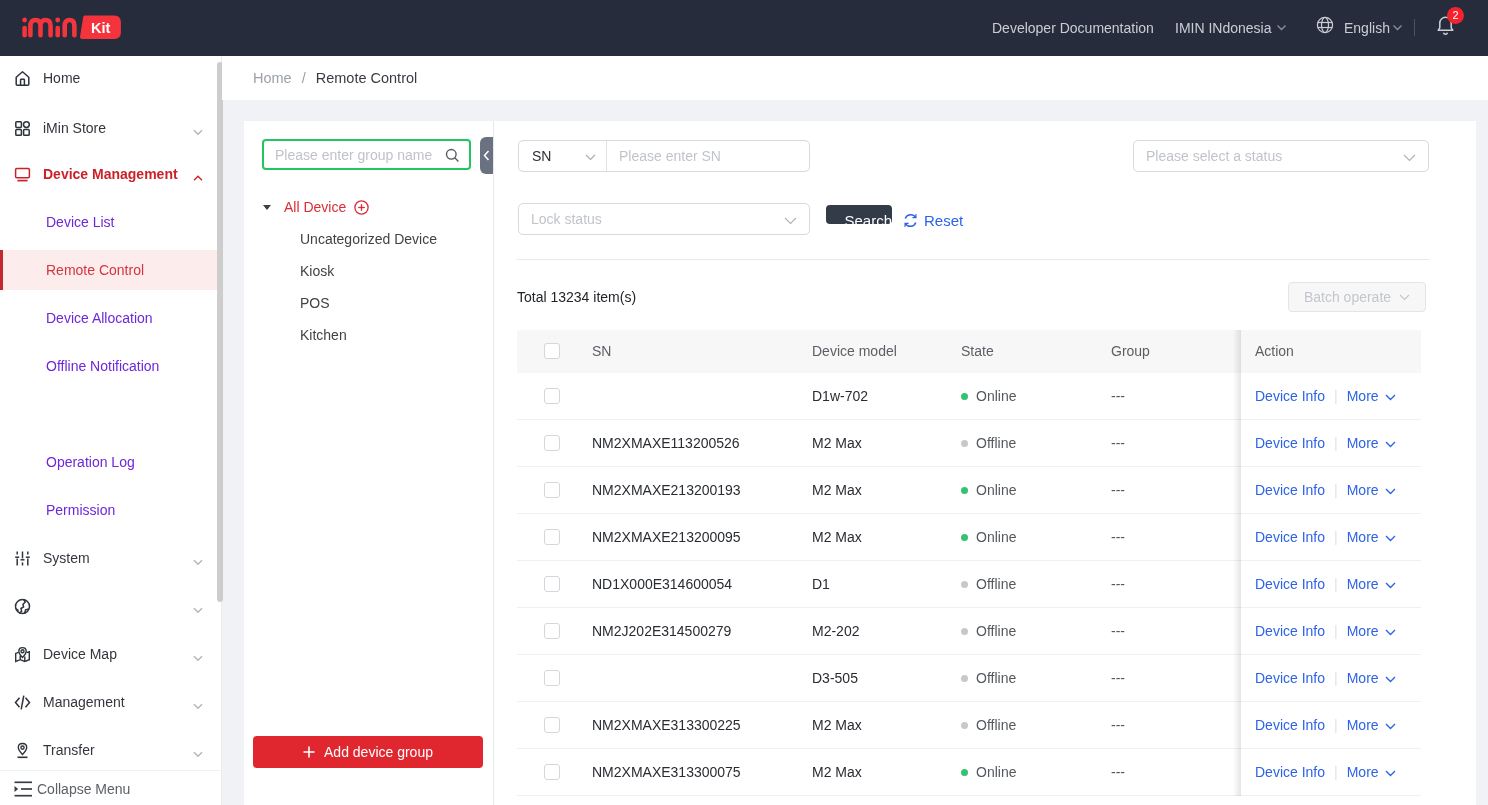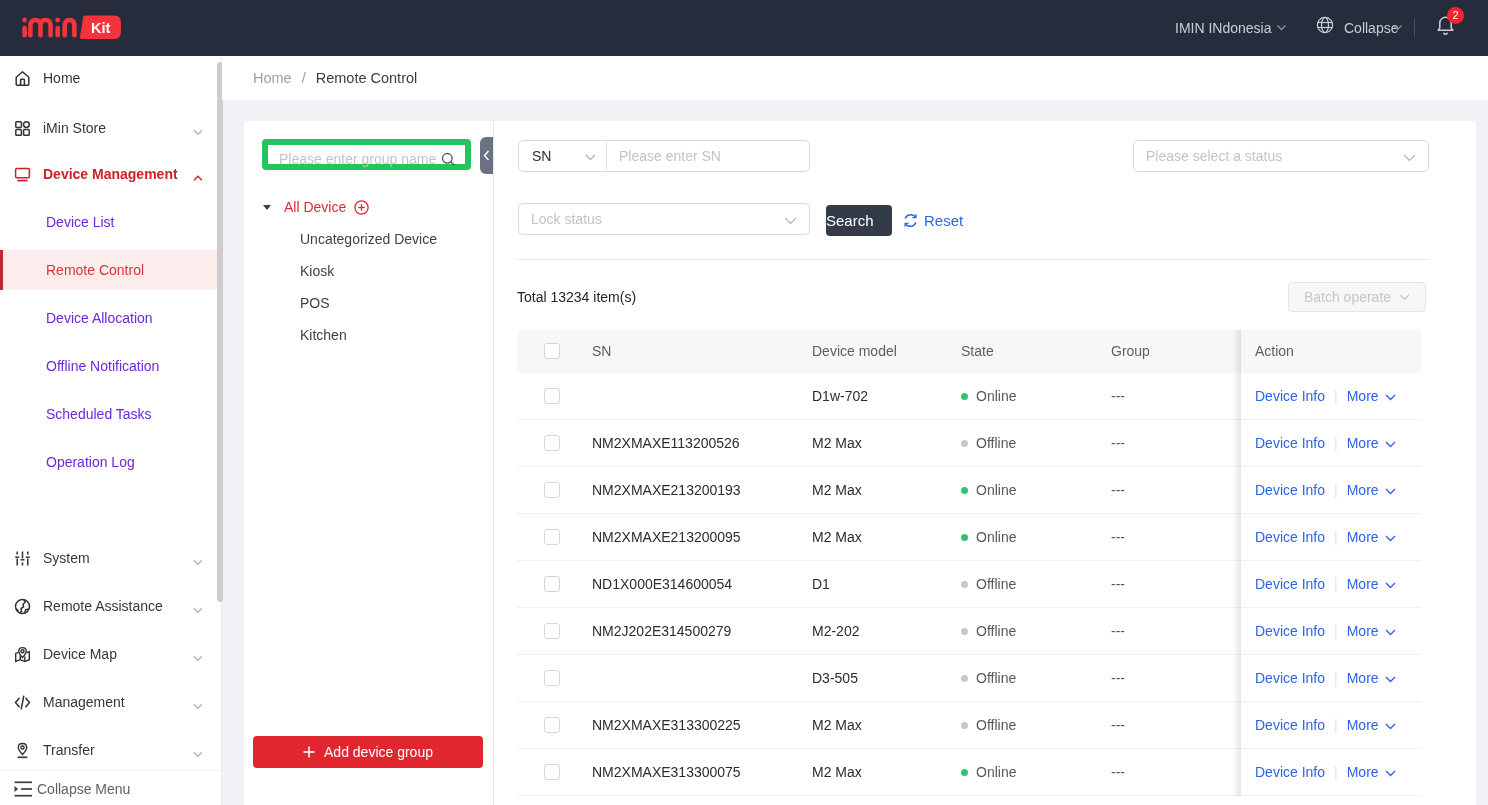--- a/index.html
+++ b/index.html
@@ -23,29 +23,29 @@
 #sthumb{position:absolute;left:217px;top:6px;width:6px;height:540px;background:#cdcdcd;border-radius:3px}
 #collapse{position:absolute;left:0;top:714px;width:221px;height:35px;border-top:1px solid #eef0f2;line-height:36px;font-size:14px;color:#5c6168}
 
 #crumb{position:absolute;left:222px;top:56px;width:1266px;height:44px;background:#fff;line-height:44px;font-size:14.5px;padding-left:31px;color:#383c42}
 #crumb .dim{color:#9ba1a8}
 #crumb .sep{color:#9ba1a8;margin:0 10px}
 
 #panel{position:absolute;left:244px;top:121px;width:1232px;height:684px;background:#fff}
 #vdiv{position:absolute;left:249px;top:0;width:1px;height:684px;background:#e5e7ea}
 
-#gsearch{position:absolute;left:18px;top:18px;width:209px;height:31px;border:6px solid #22c55e;border-radius:4px;line-height:29px;font-size:14px;color:#bfc3c9;padding-left:11px}
+#gsearch{position:absolute;left:18px;top:18px;width:209px;height:31px;border:2px solid #22c55e;border-radius:4px;line-height:29px;font-size:14px;color:#bfc3c9;padding-left:11px}
 #tab{position:absolute;left:236px;top:16px;width:13px;height:37px;background:#6a7180;border-radius:6px 0 0 6px}
 .trow{position:absolute;font-size:14px;line-height:22px;white-space:nowrap}
 #addbtn{position:absolute;left:9px;top:615px;width:230px;height:32px;background:#e02730;border-radius:4px;color:#fff;font-size:14px;text-align:center;line-height:32px}
 
 .inp{position:absolute;height:32px;border:1px solid #d9d9d9;border-radius:5px;background:#fff;font-size:14px;line-height:30px;color:#c0c4ca;white-space:nowrap}
 .ph{padding-left:12px;display:inline-block}
 .selchev{position:absolute;top:13px;right:12px}
-#searchbtn{position:absolute;left:582px;top:84px;width:66px;height:31px;background:#333a48;border-radius:4px;color:#fff;font-size:15px;text-align:left;line-height:31px}
+#searchbtn{position:absolute;left:582px;top:84px;width:66px;height:19px;background:#333a48;border-radius:4px;color:#fff;font-size:15px;text-align:right;line-height:31px}
 #reset{position:absolute;left:659px;top:84px;height:31px;line-height:31px;font-size:15px;color:#2d63e6}
 #hline{position:absolute;left:272px;top:138px;width:913px;height:1px;background:#e8eaed}
 #total{position:absolute;left:273px;top:168px;font-size:14px;color:#212428}
 #batch{position:absolute;left:1044px;top:161px;width:138px;height:30px;border:1px solid #e3e4e6;background:#f7f7f8;border-radius:4px;color:#c3c7cd;font-size:14px;text-align:center;line-height:28px}
 
 #tbl{position:absolute;left:273px;top:209px;width:904px;height:466px;font-size:14px}
 #thead{position:absolute;left:0;top:0;width:904px;height:43px;background:#f7f7f7;line-height:42px;color:#5c6066}
 .hc{position:absolute;top:0}
 .trr{position:absolute;left:0;width:904px;height:47px;border-bottom:1px solid #f0f0f0;line-height:46px;color:#292c31}
 .cell{position:absolute;top:0;white-space:nowrap}
@@ -66,31 +66,32 @@
 <path d="M4.6,13 L4.6,20.2"></path>
 <path d="M10.4,20.3 L10.4,11 Q10.4,5 15.45,5 Q20.5,5 20.5,11 L20.5,20.3 M20.5,11 Q20.5,5 25.55,5 Q30.6,5 30.6,11 L30.6,20.3"></path>
 <path d="M37.7,13 L37.7,20.2"></path>
 <path d="M44.7,20.3 L44.7,11 Q44.7,5 49.55,5 Q54.4,5 54.4,11 L54.4,20.3"></path>
 </g>
 <circle cx="4.6" cy="5.0" r="2.4" fill="#f4353d"></circle>
 <circle cx="37.7" cy="5.0" r="2.4" fill="#f4353d"></circle>
 <path d="M64.9,0.5 H94.3 Q100.9,0.5 100.9,7 V17.5 Q100.9,24 94.3,24 H62.4 Q59.5,24 60.1,21.3 L63.2,2 Q63.5,0.5 64.9,0.5 Z" fill="#f5333c"></path>
 <text x="80.7" y="17.5" font-size="14.5" font-weight="bold" fill="#fff" text-anchor="middle" font-family="Liberation Sans">Kit</text>
 </svg>
+<div class="titem" style="left:992px">Developer Documentation</div>
 <div class="titem" style="left:1175px">IMIN INdonesia</div>
 <svg class="abs" style="left:1276px;top:24px" width="11" height="7" viewBox="0 0 11 7">
       <polyline points="1.5,1.5 5.5,5.5 9.5,1.5" fill="none" stroke="#8a8f9a" stroke-width="1.3"></polyline>
     </svg>
 <svg class="abs" style="left:1316px;top:16px" width="18" height="18" viewBox="0 0 18 18" fill="none" stroke="#c9ced6" stroke-width="1.2">
 <circle cx="9" cy="9" r="7.6"></circle>
       <ellipse cx="9" cy="9" rx="3.5" ry="7.6"></ellipse>
       <line x1="1.6" y1="6.5" x2="16.4" y2="6.5"></line>
       <line x1="1.6" y1="11.5" x2="16.4" y2="11.5"></line>
 </svg>
-<div class="titem" style="left:1344px">Collapse</div>
+<div class="titem" style="left:1344px">English</div>
 <svg class="abs" style="left:1392px;top:24px" width="11" height="7" viewBox="0 0 11 7">
       <polyline points="1.5,1.5 5.5,5.5 9.5,1.5" fill="none" stroke="#8a8f9a" stroke-width="1.3"></polyline>
     </svg>
 <div class="abs" style="left:1414px;top:19px;width:1px;height:17px;background:#4b5262"></div>
 <svg class="abs" style="left:1435px;top:14px" width="21" height="22" viewBox="0 0 21 22" fill="none" stroke="#ccd1d9" stroke-width="1.5">
 <path d="M3.2,16.2 L17.8,16.2 L16.2,13.8 L16.2,9 A5.7,5.7 0 0 0 4.8,9 L4.8,13.8 Z" stroke-linejoin="round"></path>
 <path d="M8.5,18.7 A2.1,2.1 0 0 0 12.5,18.7"></path>
 </svg>
 <div class="abs" style="left:1447px;top:7px;width:17px;height:17px;border-radius:50%;background:#f5222d;color:#fff;font-size:11px;text-align:center;line-height:17px">2</div>
 </div>
@@ -130,25 +131,25 @@
 <div class="mi child active" style="top:194px;height:40px;line-height:40px">
       <div class="redbar" style="top:0;height:40px"></div>
       <span class="lbl">Remote Control</span>
     </div>
 <div class="mi child" style="top:238px">
       <span class="lbl">Device Allocation</span>
     </div>
 <div class="mi child" style="top:286px">
       <span class="lbl">Offline Notification</span>
     </div>
-<div class="mi child" style="top:334px">
-      <span class="lbl">Scheduled Tasks</span>
-    </div>
 <div class="mi child" style="top:382px">
       <span class="lbl">Operation Log</span>
+    </div>
+<div class="mi child" style="top:430px">
+      <span class="lbl">Permission</span>
     </div>
 <div class="mi" style="top:478px">
       <svg class="ic" viewBox="0 0 17 17" fill="none" stroke="#2f333a" stroke-width="1.5">
         <line x1="3.2" y1="1.5" x2="3.2" y2="4.6"></line>
         <line x1="1.2" y1="7.2" x2="5.2" y2="7.2"></line>
         <line x1="3.2" y1="8.6" x2="3.2" y2="15.5"></line>
         <line x1="8.5" y1="1.5" x2="8.5" y2="8.4"></line>
         <line x1="6.5" y1="9.8" x2="10.5" y2="9.8"></line>
         <line x1="8.5" y1="12.4" x2="8.5" y2="15.5"></line>
         <line x1="13.8" y1="1.5" x2="13.8" y2="4.6"></line>
@@ -160,21 +161,20 @@
         <polyline points="1,1.2 5,5.2 9,1.2" fill="none" stroke="#b2b6bc" stroke-width="1.4"></polyline>
       </svg>
     </div>
 <div class="mi" style="top:526px">
       <svg class="ic" viewBox="0 0 17 17" fill="none" stroke="#2f333a" stroke-width="1.5">
         <circle cx="8.5" cy="8.5" r="7"></circle>
         <path d="M9.8,1.7 L11.2,4.2 L9,6.3 L9.6,9 L7,10.5 L7.6,13.4 L5.3,15"></path>
         <path d="M14.9,11 L11.6,11.8 L10.6,15.2"></path>
         <path d="M1.7,10.7 L4.6,12.6"></path>
       </svg>
-      <span class="lbl">Remote Assistance</span>
       <svg class="chev" width="10" height="7" viewBox="0 0 10 7">
         <polyline points="1,1.2 5,5.2 9,1.2" fill="none" stroke="#b2b6bc" stroke-width="1.4"></polyline>
       </svg>
     </div>
 <div class="mi" style="top:574px">
       <svg class="ic" viewBox="0 0 17 17" fill="none" stroke="#2f333a" stroke-width="1.4">
         <path d="M4.5,6.3 L1.7,7.4 L1.7,15.4 L6.2,13.7 L10.8,15.4 L15.3,13.7 L15.3,5.7 L12.6,6.7"></path>
         <path d="M6.2,9.5 L6.2,13.6 M10.8,10.5 L10.8,15.2"></path>
         <path d="M8.5,11.5 Q4.8,7.5 4.8,5.2 Q4.8,1.6 8.5,1.6 Q12.2,1.6 12.2,5.2 Q12.2,7.5 8.5,11.5 Z"></path>
         <rect x="7" y="3.8" width="3" height="3" rx="1.5"></rect>

